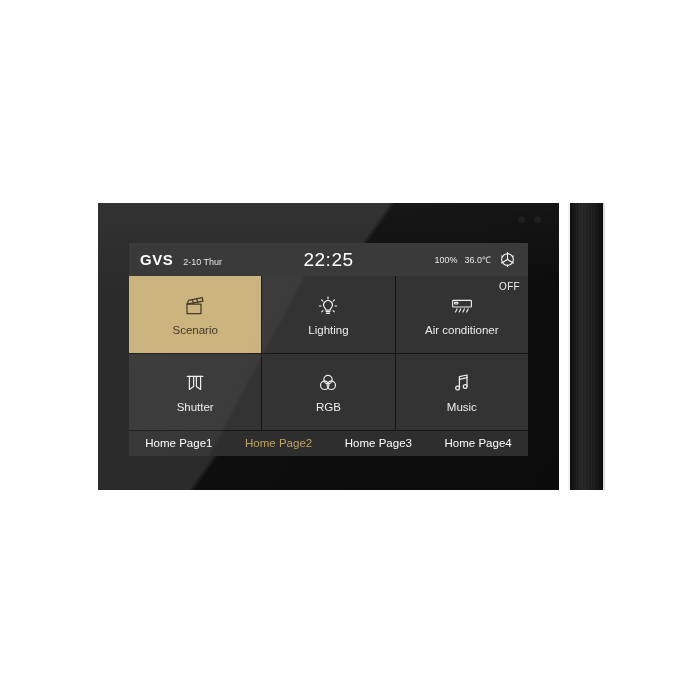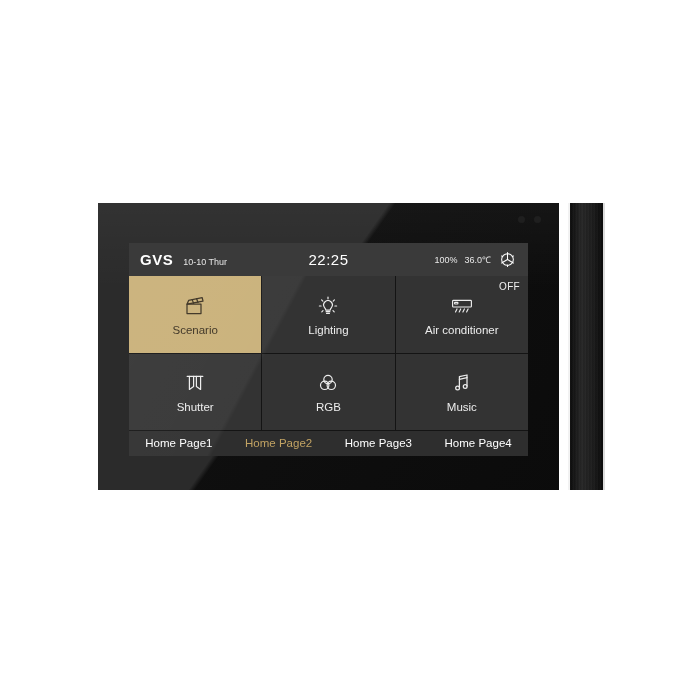--- a/index.html
+++ b/index.html
@@ -131,21 +131,21 @@
     color: #e6e6e6;
     font-size: 9px;
     line-height: 1;
   }
   #status-clock {
     position: absolute;
     left: 0;
     right: 0;
     text-align: center;
     color: #ffffff;
-    font-size: 15px;
+    font-size: 19px;
     letter-spacing: 0.5px;
     pointer-events: none;
   }
   #status-right {
     margin-left: auto;
     display: flex;
     align-items: center;
     gap: 7px;
     position: relative;
     z-index: 2;
@@ -254,21 +254,21 @@
     <div id="sensor-dots">
       <span class="sensor-dot"></span>
       <span class="sensor-dot"></span>
     </div>
 
     <div id="screen">
 
       <div id="status-bar">
         <div id="status-left">
           <span id="brand-logo">GVS</span>
-          <span id="status-date">10-10 Thur</span>
+          <span id="status-date">2-10 Thur</span>
         </div>
 
         <span id="status-clock">22:25</span>
 
         <div id="status-right">
           <span id="status-battery">100%</span>
           <span id="status-temp">36.0℃</span>
           <span id="settings-icon-btn">
             <svg width="19" height="19" viewBox="0 0 24 24" fill="none" stroke="#ffffff" stroke-width="1.3" stroke-linecap="round" stroke-linejoin="round">
               <circle cx="12" cy="12" r="7.4"></circle>

